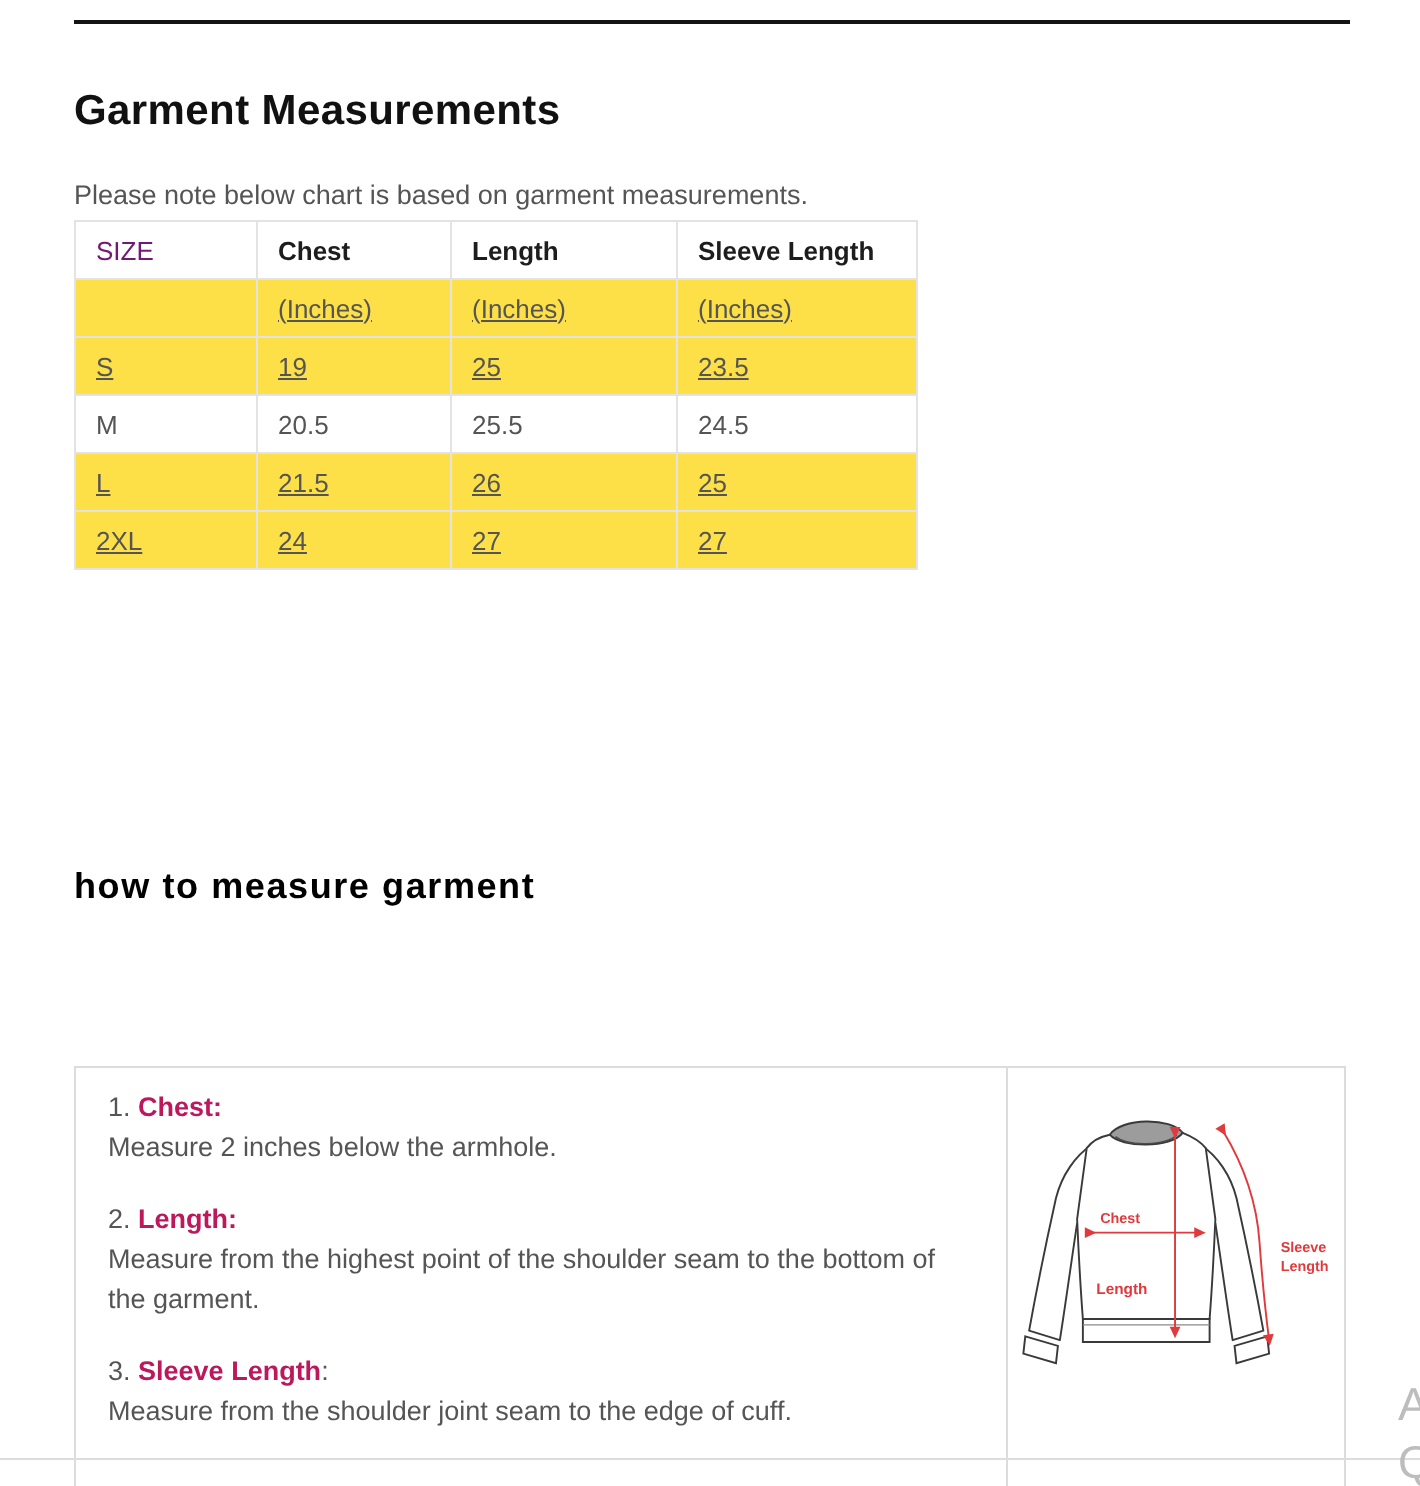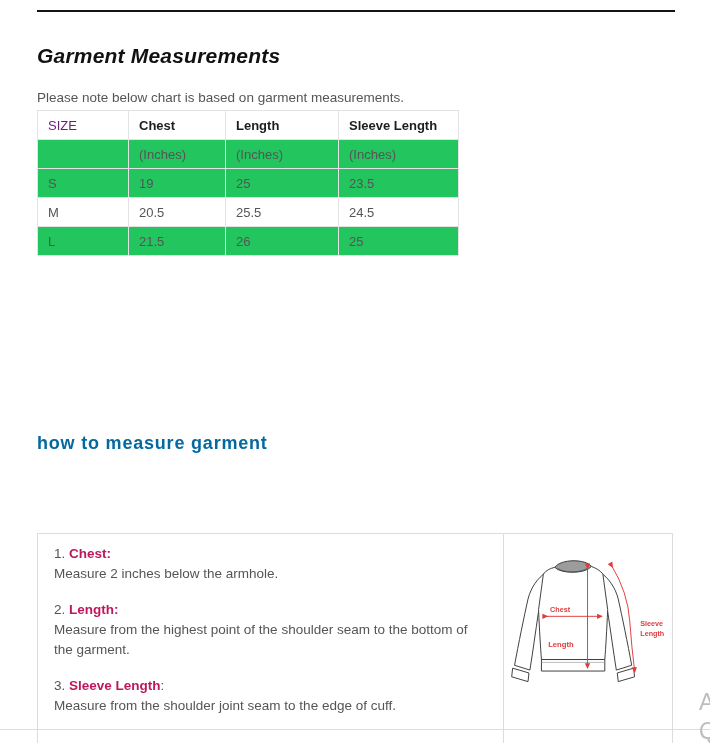--- a/index.html
+++ b/index.html
@@ -13,21 +13,20 @@
     overflow: hidden;
   }
   .top-rule {
     position: absolute; left: 37px; top: 10px;
     width: 638px; height: 2px; background: #141414;
   }
   .page-title {
     position: absolute; left: 37px; top: 44px;
     font-size: 21px; font-weight: 700; color: #111;
     letter-spacing: 0.2px;
-    font-style: italic;
   }
   .note-text {
     position: absolute; left: 37px; top: 90px;
     font-size: 13.5px; color: #555;
   }
   .size-table {
     position: absolute; left: 37px; top: 110px;
     border-collapse: collapse;
     font-size: 13px; color: #555;
     table-layout: fixed;
@@ -36,24 +35,24 @@
     border: 1px solid #e3e3e3;
     height: 29px;
     padding: 0 0 0 10px;
     text-align: left;
     vertical-align: middle;
     font-weight: 400;
     background: #fff;
   }
   .size-table th.col-head { font-weight: 700; color: #1d1d1d; }
   .size-table th.size-head { font-weight: 400; color: #701a75; }
-  .size-table tr.striped td { background: #22c55e; }
+  .size-table tr.striped td { background: #fde047; text-decoration: underline; }
   .section-title {
     position: absolute; left: 37px; top: 433px;
-    font-size: 18px; font-weight: 700; color: #0369a1;
+    font-size: 18px; font-weight: 700; color: #000000;
     letter-spacing: 0.8px;
   }
   .measure-box {
     position: absolute; left: 37px; top: 533px;
     width: 636px; height: 210px;
     border: 1px solid #dcdcdc;
     border-bottom: none;
     display: flex;
   }
   .measure-text-cell {
@@ -131,20 +130,26 @@
         <td>M</td>
         <td>20.5</td>
         <td>25.5</td>
         <td>24.5</td>
       </tr>
       <tr class="striped">
         <td>L</td>
         <td>21.5</td>
         <td>26</td>
         <td>25</td>
+      </tr>
+      <tr class="striped">
+        <td>2XL</td>
+        <td>24</td>
+        <td>27</td>
+        <td>27</td>
       </tr>
     </tbody>
   </table>
 
   <h2 class="section-title">how to measure garment</h2>
 
   <div class="measure-box">
     <div class="measure-text-cell">
       <div class="instruction">
         <div><span class="num">1.</span> <span class="lbl">Chest:</span><span class="num"></span></div>

